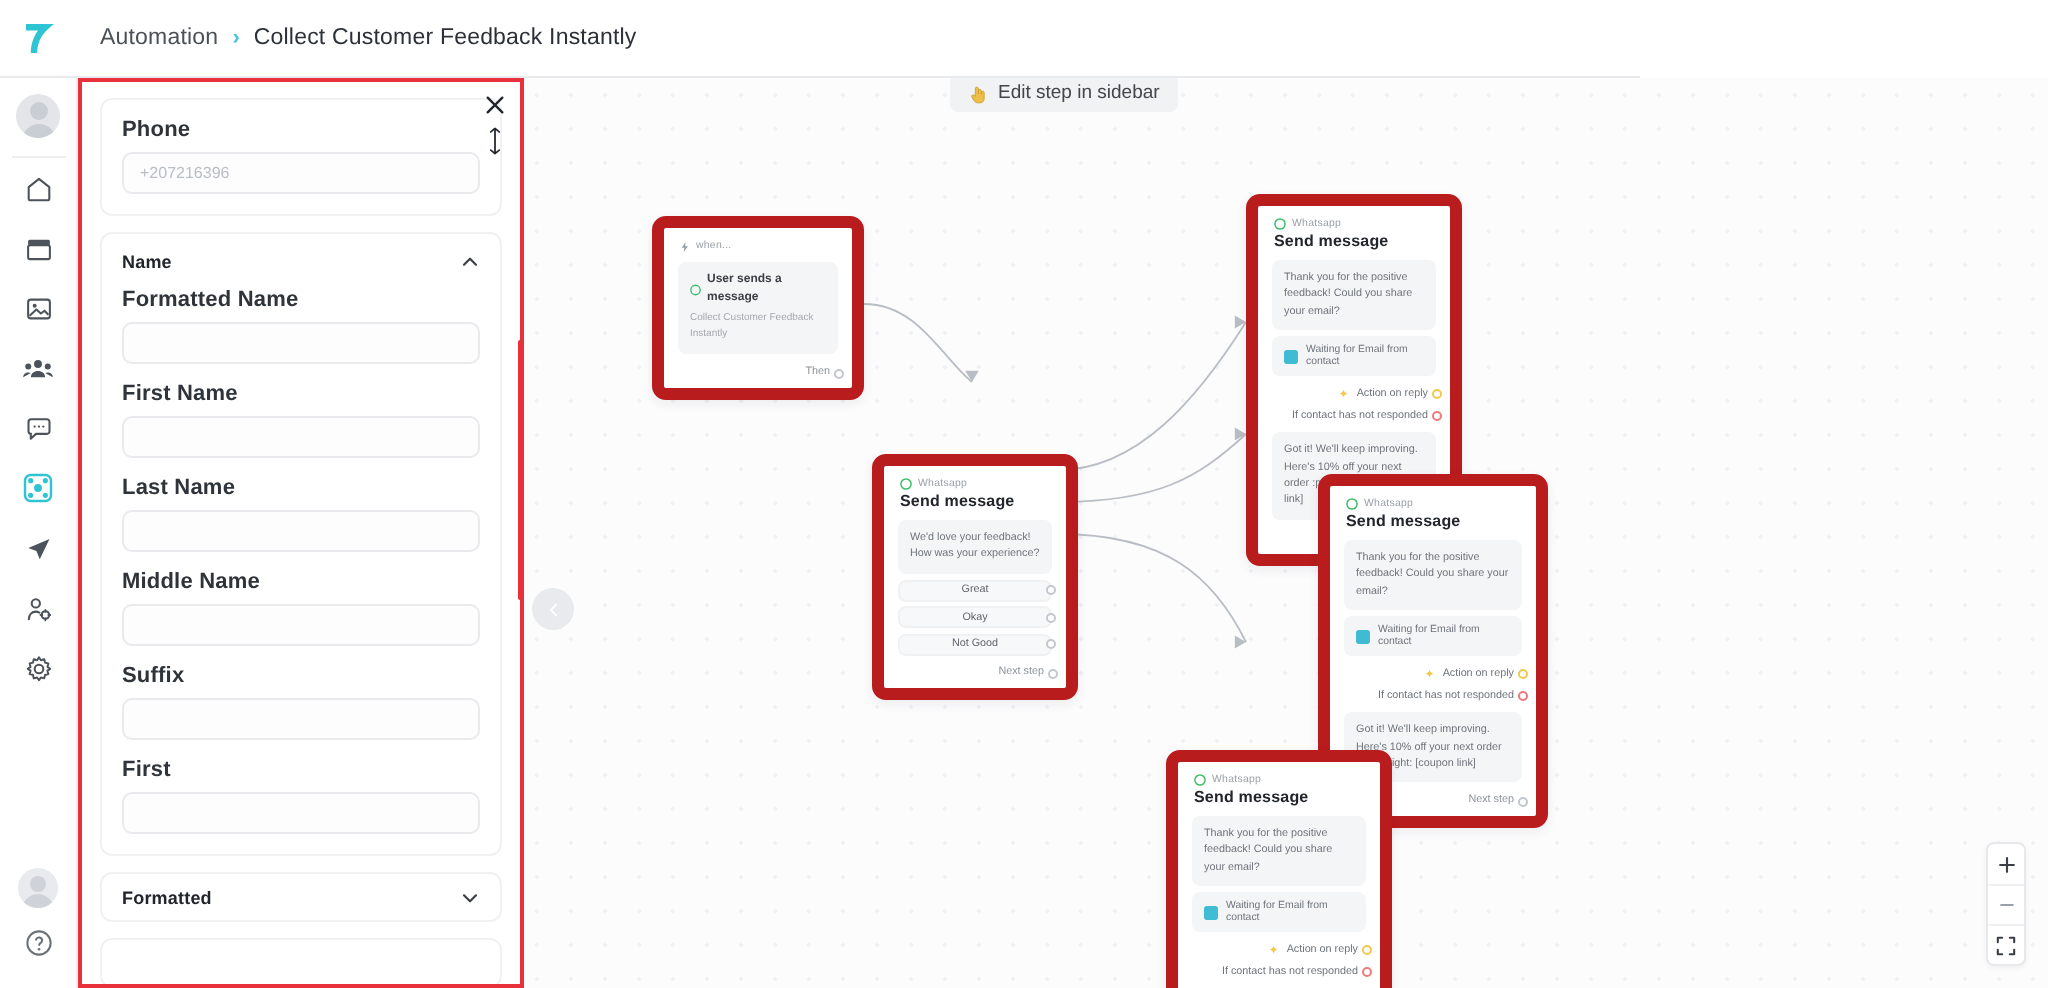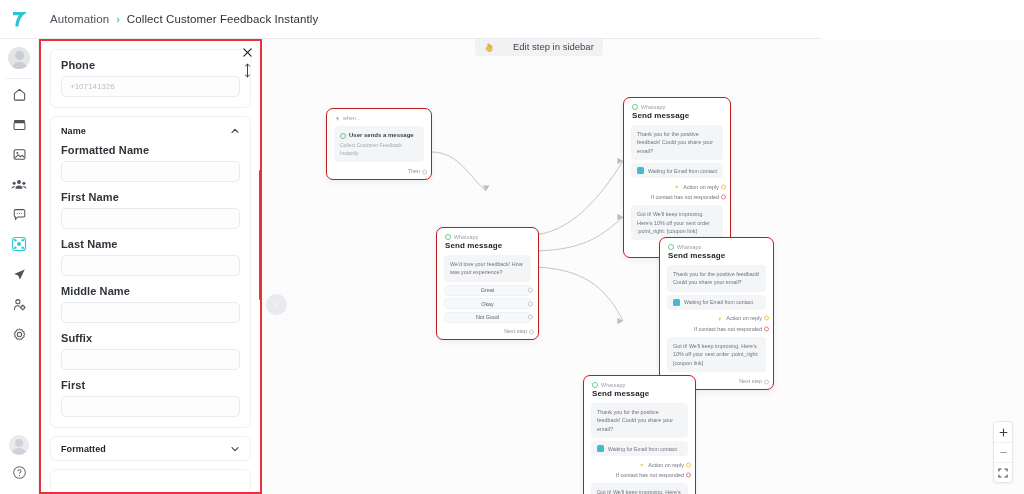--- a/index.html
+++ b/index.html
@@ -67,40 +67,40 @@
     position: absolute; left: 39px; top: 39px; width: 985px; height: 455px;
     background: #fcfcfd; overflow: hidden;
   }
   .canvas-dots {
     position: absolute; inset: 0;
     background-image: radial-gradient(#e6e8ec 0.9px, transparent 0.9px);
     background-size: 17px 17px; opacity: .55;
   }
   .edit-pill {
     position: absolute; left: 436px; top: -2px; height: 19px; background: #f1f2f4;
-    border-radius: 4px; display: flex; align-items: center; gap: 19px;
+    border-radius: 4px; display: flex; align-items: center; gap: 5px;
     padding: 0 9px; font-size: 9.5px; color: #41454c; z-index: 12;
   }
   .collapse-handle {
     position: absolute; left: 227px; top: 255px; width: 21px; height: 21px;
     border-radius: 50%; background: #e8eaed; display: flex; align-items: center;
     justify-content: center; z-index: 12;
   }
   .zoom-ctrls {
     position: absolute; right: 11px; bottom: 11px; width: 20px;
     background: #fff; border: 1px solid #e6e8eb; border-radius: 4px;
     display: flex; flex-direction: column; z-index: 12;
     box-shadow: 0 1px 3px rgba(0,0,0,.06);
   }
   .zc { height: 20px; display: flex; align-items: center; justify-content: center; }
   .zc + .zc { border-top: 1px solid #eef0f2; }
 
   
   .node {
-    position: absolute; background: #fff; border: 1px solid #b91c1c;
+    position: absolute; background: #fff; border: 6px solid #b91c1c;
     border-radius: 7px; box-shadow: 0 2px 6px rgba(26,32,44,.07); z-index: 10;
   }
   .node-head { padding: 6px 8px 2px; }
   .node-chan { display: flex; align-items: center; gap: 3px; font-size: 5.2px; color: #9aa0a8; letter-spacing: .15px; }
   .node-title { font-size: 8px; color: #22262c; font-weight: 700; margin-top: 1px; letter-spacing: .1px; }
   .chip {
     margin: 3px 7px; background: #f4f5f7; border-radius: 4px; padding: 5px 6px;
     font-size: 5.4px; color: #6e747c; line-height: 1.55;
   }
   .chip-wait {
@@ -468,21 +468,21 @@
       </div>
     </div>
   </div>
 
   <div class="panel-wrap">
     <div class="panel-scroll">
 
       <div class="card">
         <div class="f-label">Phone</div>
         <div class="f-input">
-          <span>+107141326</span>
+          <span>+207216396</span>
         </div>
       </div>
 
       <div class="card">
         <div class="sec-head">
           <span class="sec-title">Name</span>
           <svg class="chev" width="10" height="10" viewBox="0 0 12 12">
             <path d="M2.4 7.6 L6 4 L9.6 7.6" fill="none" stroke="#3a3f46" stroke-width="1.3" stroke-linecap="round" stroke-linejoin="round"></path>
           </svg>
         </div>

